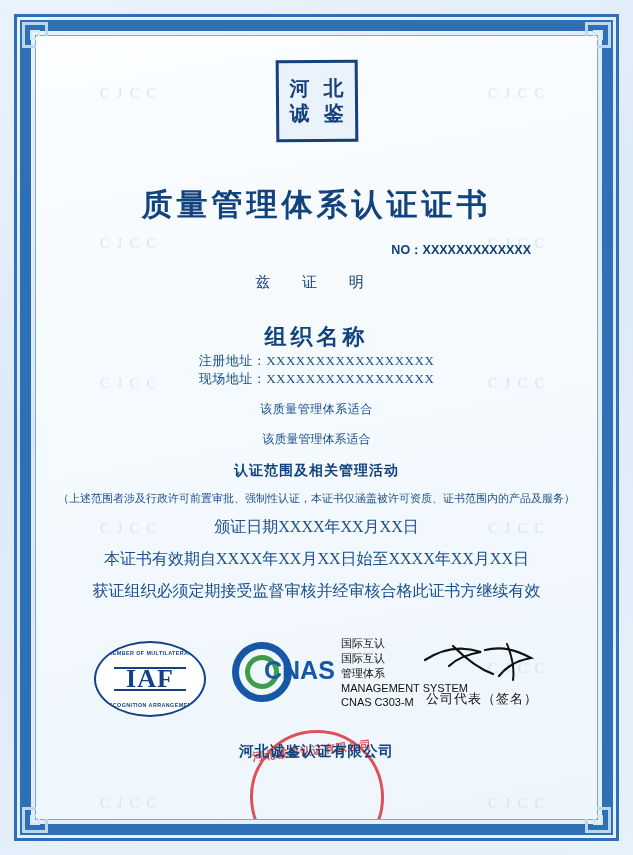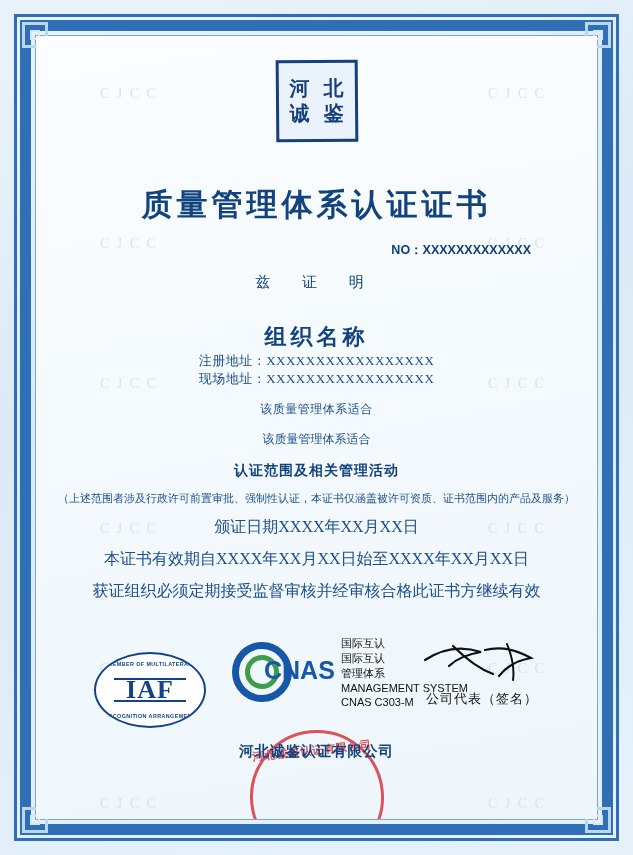--- a/index.html
+++ b/index.html
@@ -217,21 +217,21 @@
 
   
   .logos {
     position: relative;
     margin-top: 34px;
     height: 86px;
   }
   .iaf {
     position: absolute;
     left: 58px;
-    top: 16px;
+    top: 5px;
     width: 108px;
     height: 72px;
   }
   .iaf-oval {
     width: 108px;
     height: 72px;
     border-radius: 50%;
     border: 2px solid #13428a;
     background: #ffffff;
     position: relative;

